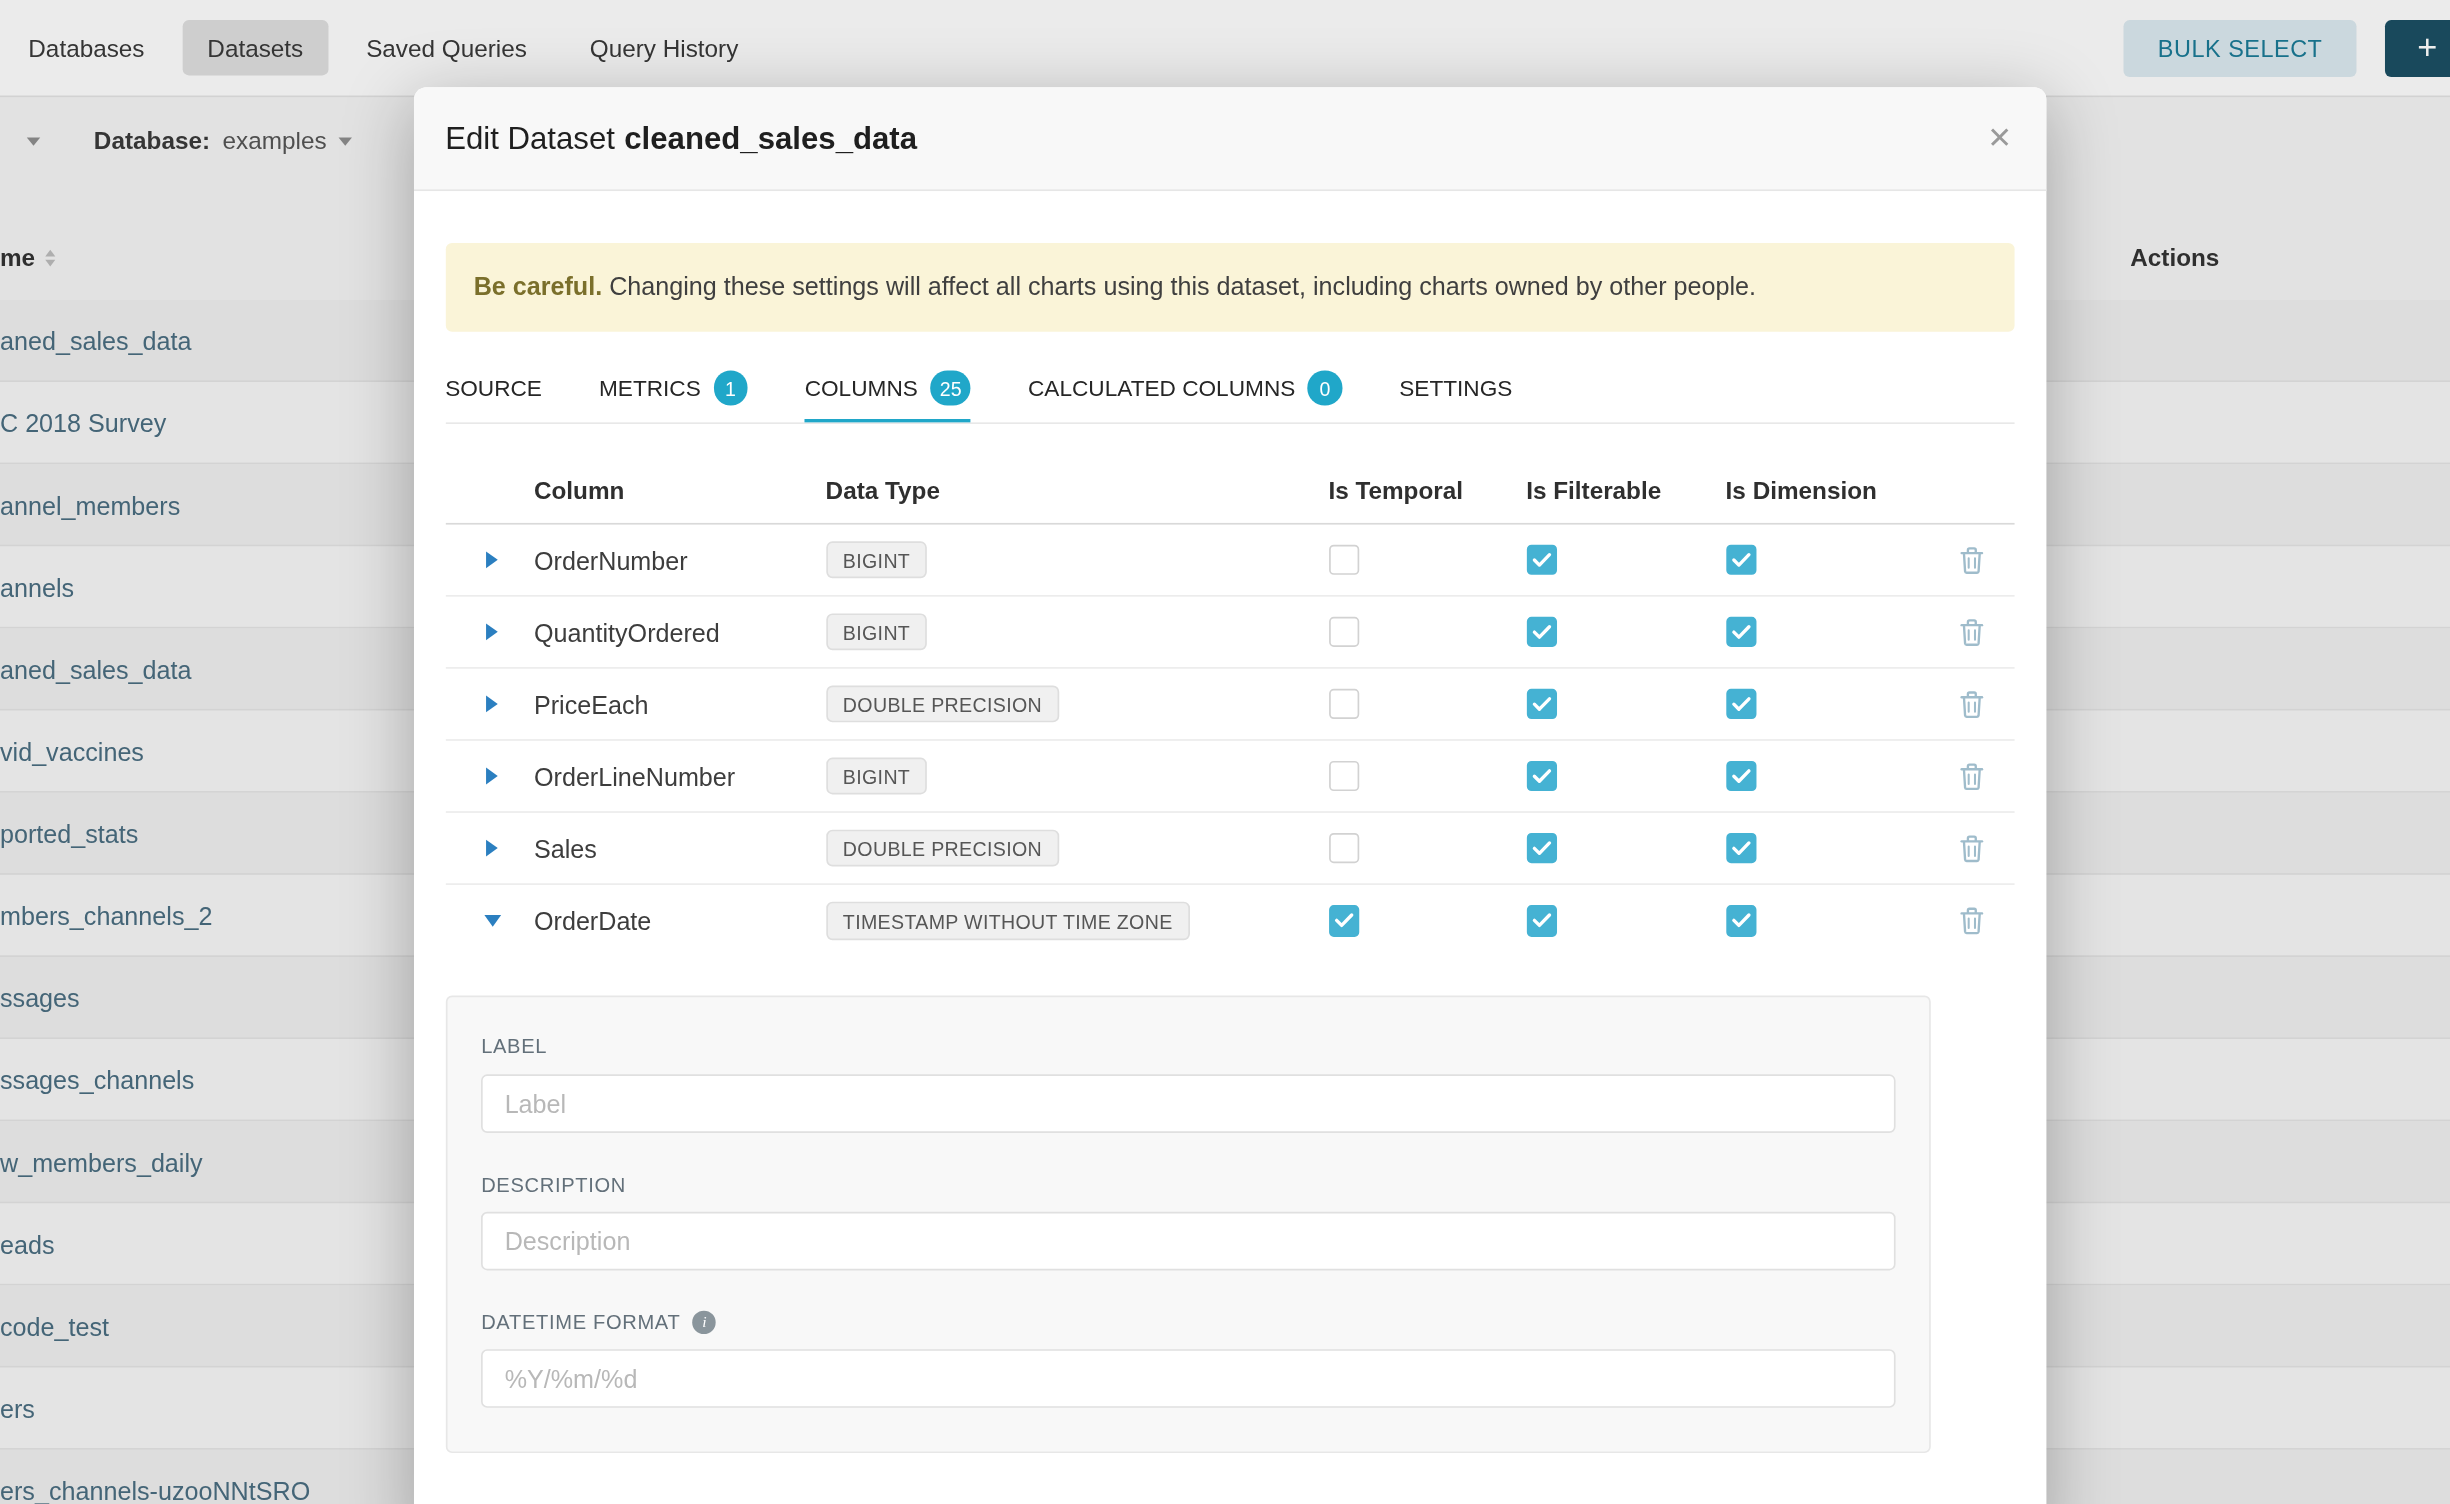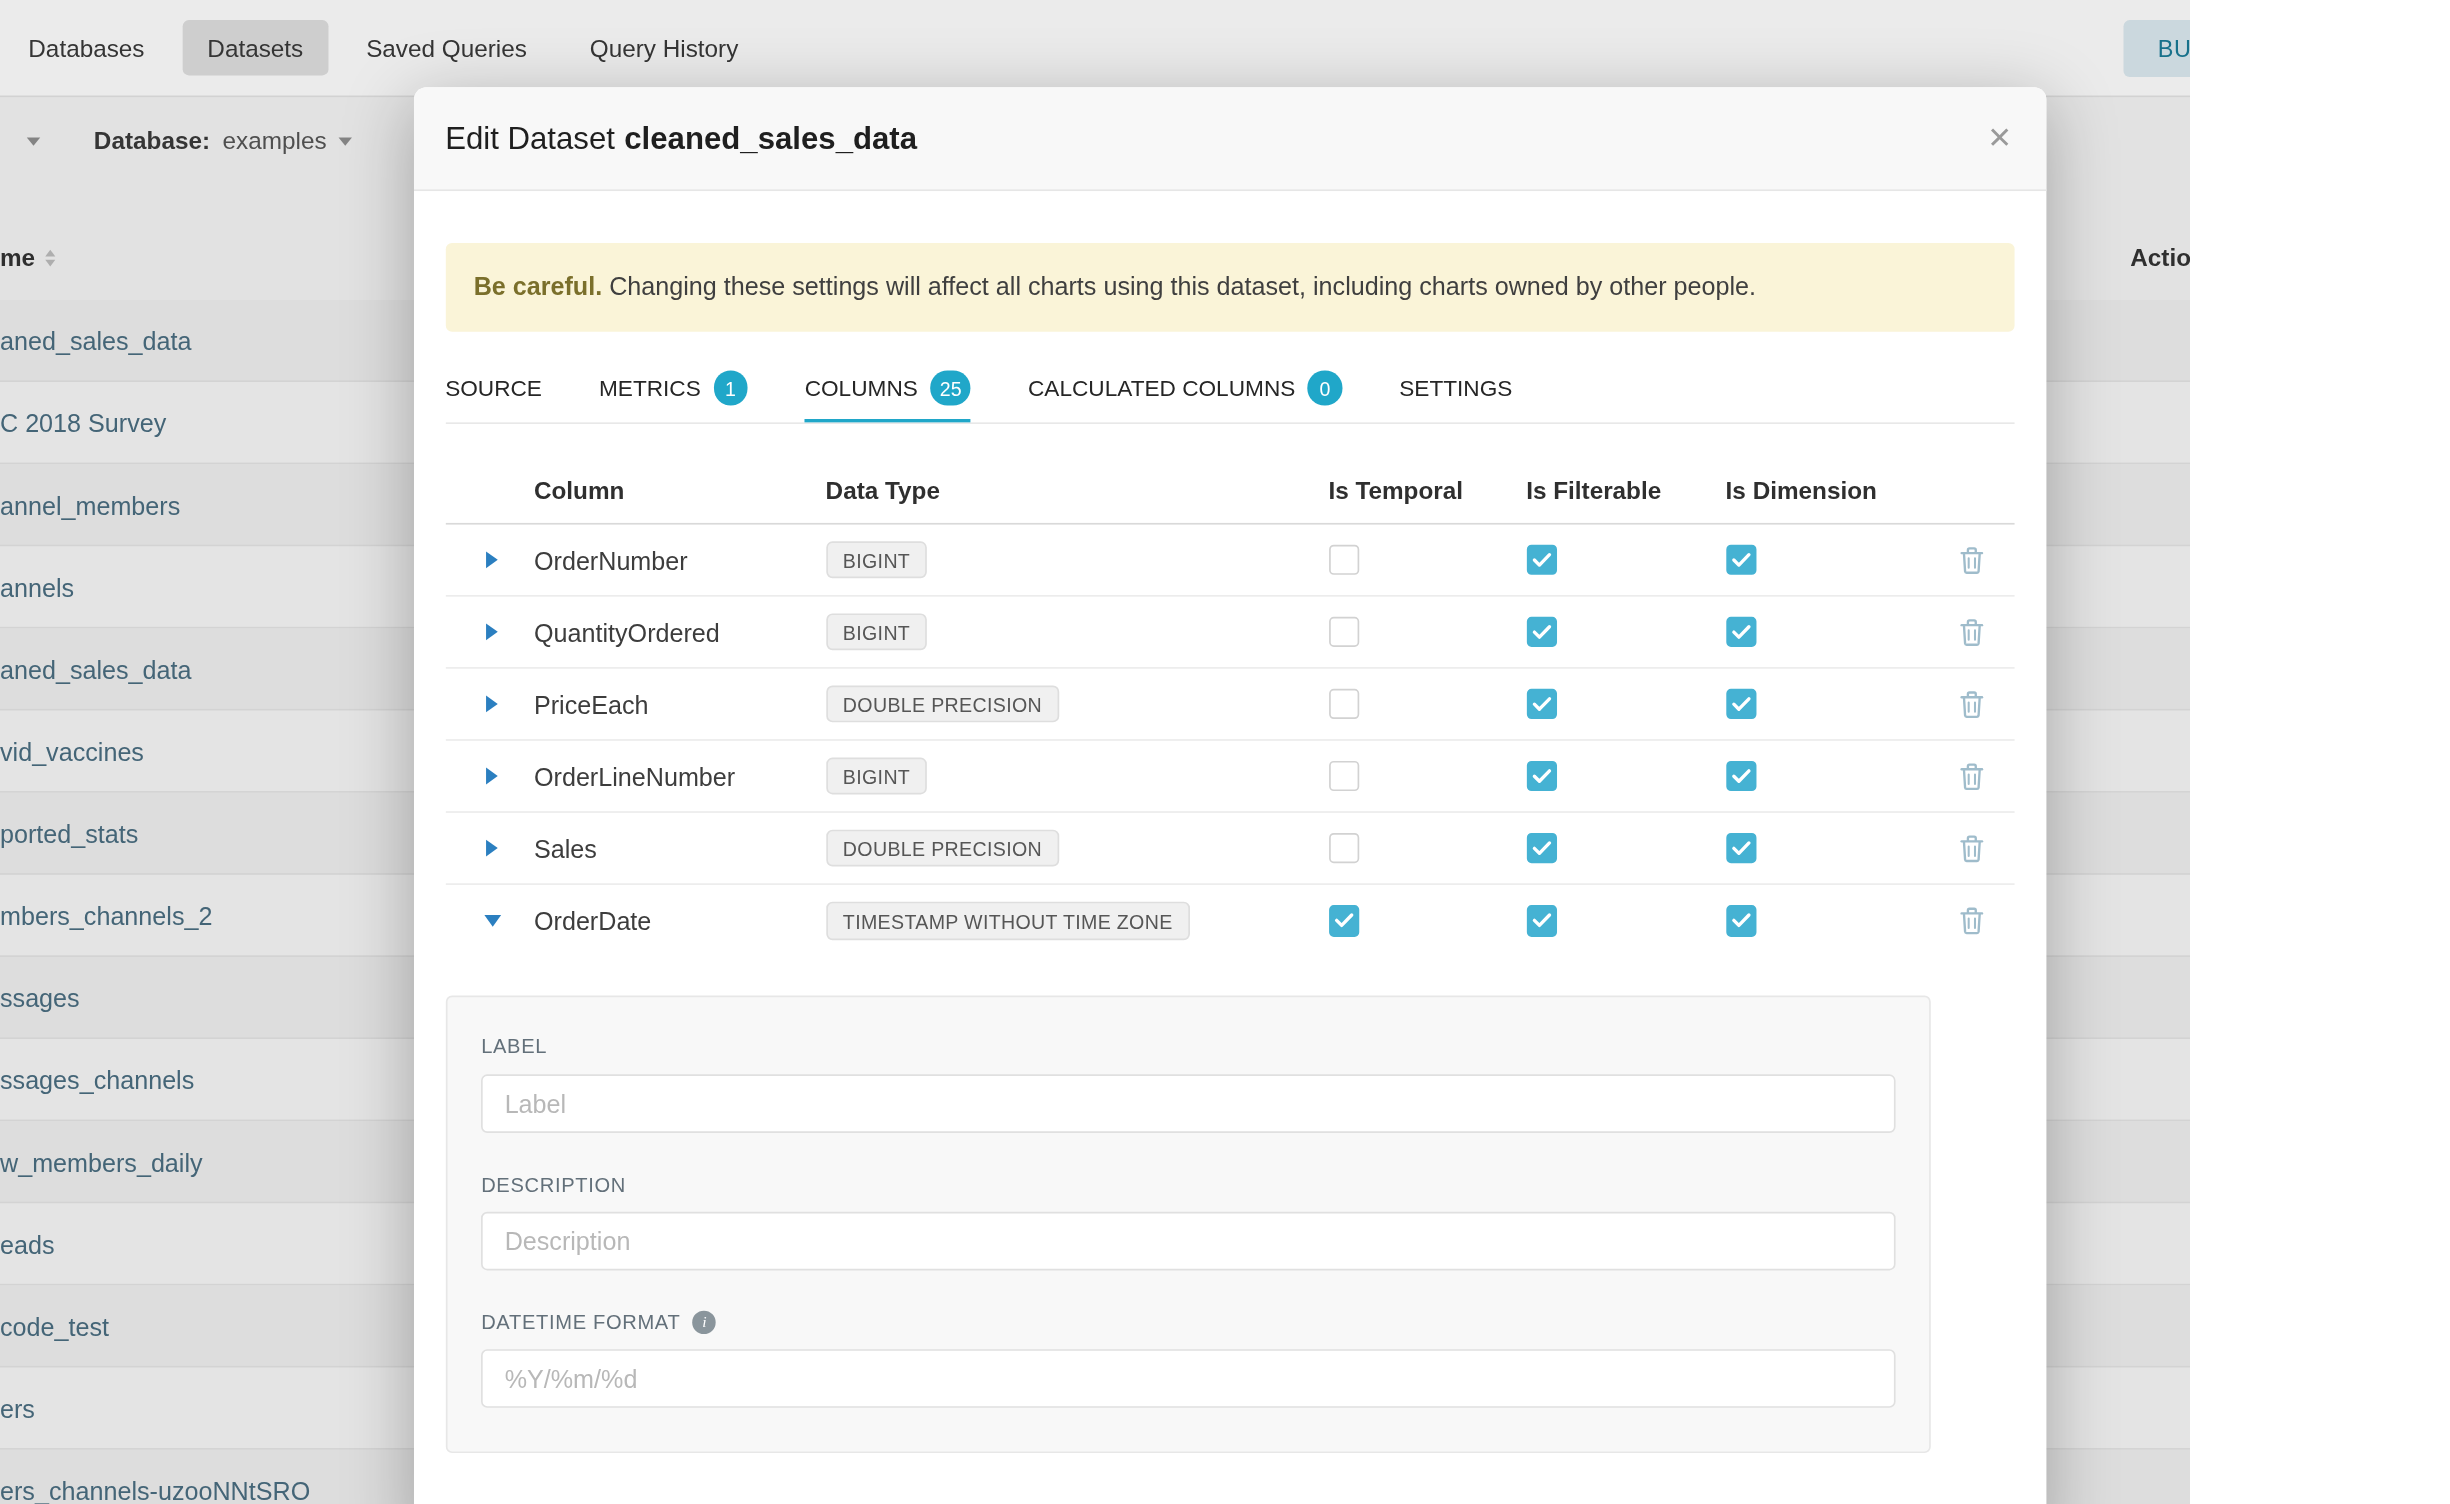--- a/index.html
+++ b/index.html
@@ -1,18 +1,18 @@
 <!DOCTYPE html>
 <html style="--c-accent: #20a7c9; --c-checkbox: #45b2d3; --c-caret: #2b7fc0; --c-trash-icon: #9fbccb; --c-warning-bg: #faf4d8; --c-warning-accent-text: #7a6f2b; --c-add-button-bg: #1b4f63; --c-bulk-button-bg: #dbe9ef; --c-bulk-button-text: #1a7a96; --c-link: #4a6d80;font-size:15px"><head>
 <meta charset="utf-8">
 <style>
   * { margin:0; padding:0; box-sizing:border-box; }
   html,body { width:2450px; height:1505px; overflow:hidden; background:#fff;
     font-family:"Liberation Sans", sans-serif; }
-  #viewport { position:relative; width:2190px; height:1505px; overflow:hidden; }
+  #viewport { position:relative; width:2450px; height:1505px; overflow:hidden; }
   #design { position:absolute; top:0; left:0; width:1462px; height:898px;
     transform:scale(1.67602); transform-origin:0 0; }
 
   
   .page { position:absolute; inset:0; background:#f4f4f4; }
   .topnav { position:absolute; top:0; left:0; right:0; height:58px; background:#fdfdfd;
     border-bottom:0.9px solid #e2e2e2; display:flex; align-items:center; }
   .nav-items { display:flex; align-items:center; gap:7.5px; padding-left:1.9px; }
   .nav-item { padding:8.4px 15px; font-size:14.5px; color:#3a3a3a; border-radius:3.7px; cursor:pointer; white-space:nowrap; }
   .nav-item.active { background:#dedede; }

